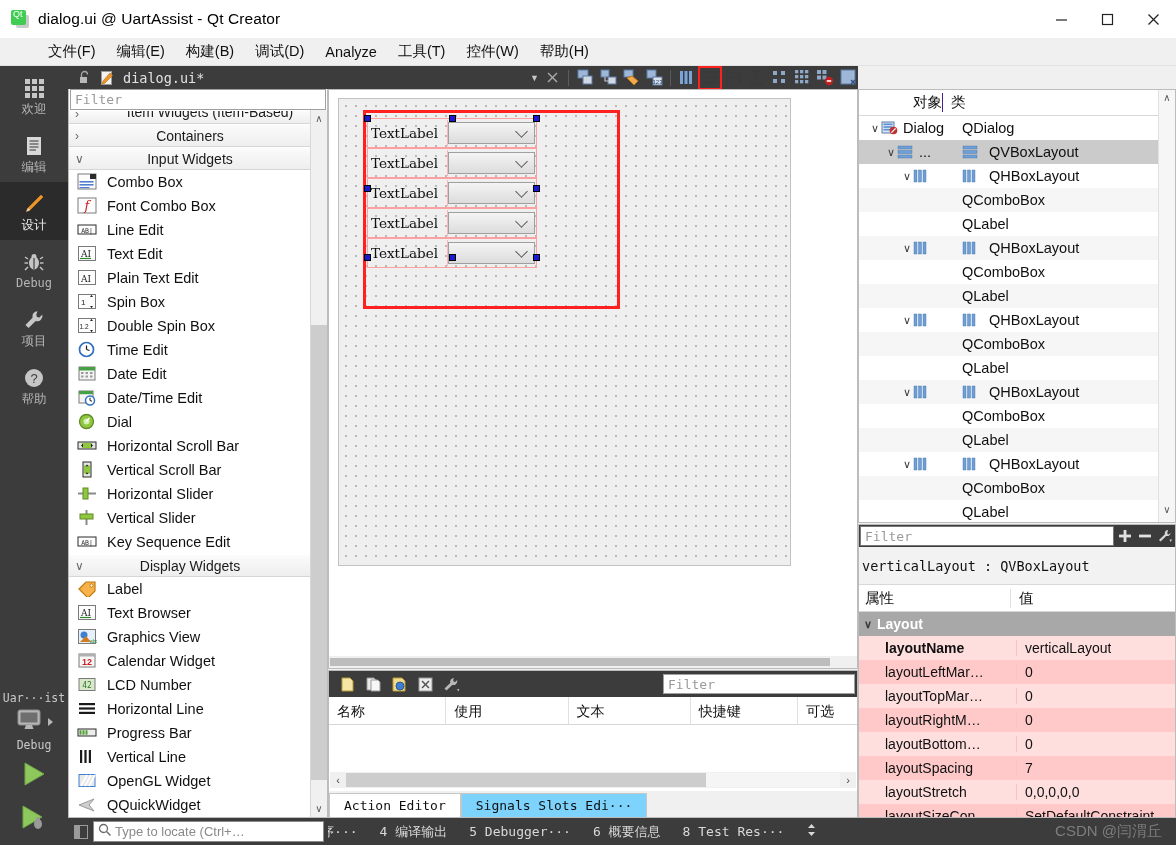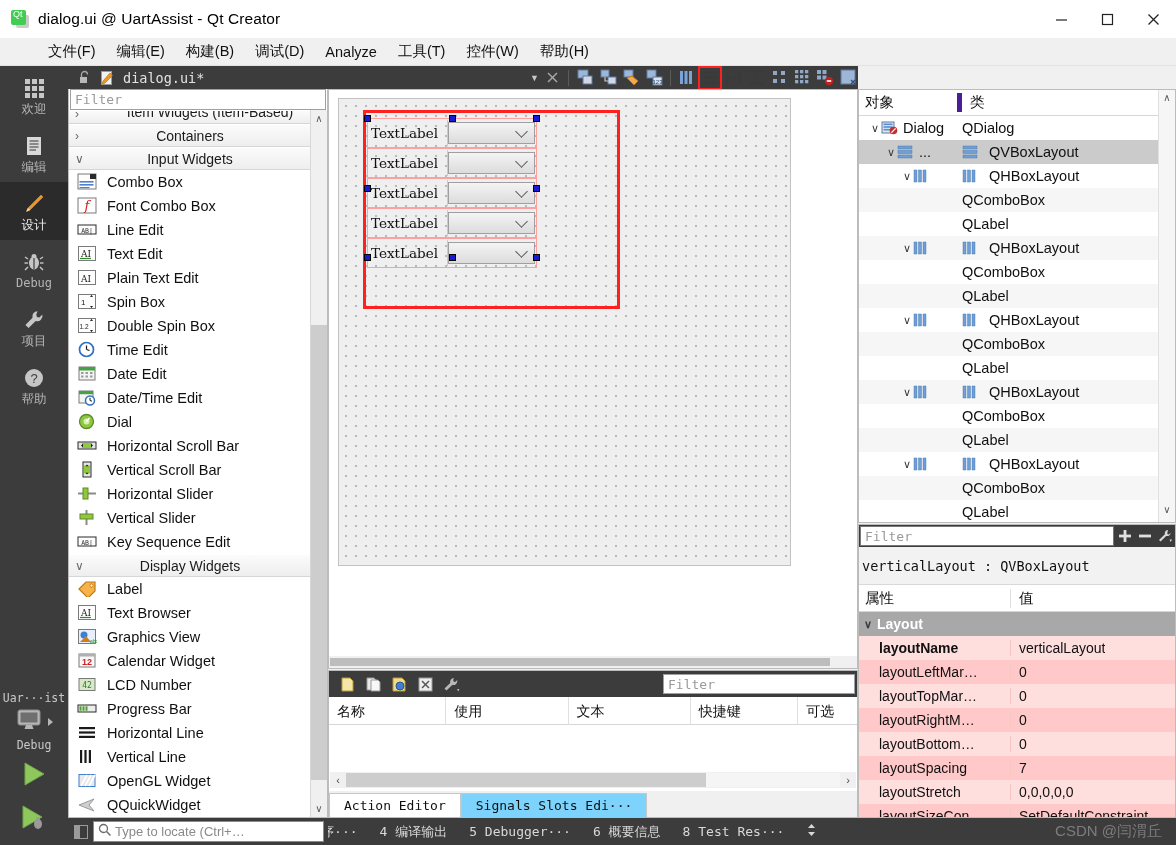--- a/index.html
+++ b/index.html
@@ -233,21 +233,21 @@
 
   
   .objtree {
     position: absolute; left: 858px; top: 89px; width: 318px; height: 434px;
     background: #ffffff; border: 1px solid #bcbcbc; overflow: hidden;
   }
   .ot-head {
     height: 26px; display: flex; align-items: center; background: #ffffff;
     border-bottom: 1px solid #d8d8d8; font-size: 14.5px; color: #101010;
   }
-  .ot-head .c1 { width: 103px; padding-left: 6px; border-right: 5px solid #4c1d95; }
+  .ot-head .c1 { width: 84px; padding-left: 6px; border-right: 1px solid #4c1d95; text-align: right; }
   .ot-head .c2 { padding-left: 8px; }
   .ot-row {
     height: 24px; display: flex; align-items: center; font-size: 14.5px; color: #101010;
     position: relative;
   }
   .ot-row.alt { background: #f6f6f6; }
   .ot-row.sel { background: #cbcbcb; }
   .ot-exp { width: 12px; font-size: 11px; color: #3a3a3a; text-align: center; }
   .ot-ico { width: 18px; height: 14px; flex: none; margin-right: 4px; }
   .ot-name { white-space: nowrap; }
@@ -282,21 +282,21 @@
     height: 27px; display: flex; align-items: center;
     border-bottom: 1px solid #d6d6d6; font-size: 14.5px; color: #101010; background: #fff;
   }
   .pe-head .c1 { width: 152px; padding-left: 6px; border-right: 1px solid #e0e0e0; }
   .pe-head .c2 { padding-left: 8px; }
   .pe-group {
     height: 24px; background: #a8a8a8; display: flex; align-items: center;
     font-size: 14px; font-weight: bold; color: #ffffff;
   }
   .pe-group .arrow { width: 18px; text-align: center; font-size: 11px; color: #3a3a3a; }
-  .pe-row { height: 24px; display: flex; align-items: center; font-size: 14px; color: #101010; }
+  .pe-row { height: 24px; display: flex; align-items: center; font-size: 14px; color: #101010; padding-left: 6px; }
   .pe-row .k { width: 152px; padding-left: 20px; overflow: hidden; white-space: nowrap; border-right: 1px solid #f6c6c6; }
   .pe-row .v { padding-left: 8px; white-space: nowrap; overflow: hidden; }
   .pe-row.odd  { background: #ffc9c9; }
   .pe-row.even { background: #ffdede; }
   .pe-row.first .k { font-weight: bold; }
 
   
   .statusbar {
     position: absolute; left: 68px; bottom: 0; width: 1108px; height: 27px;
     background: #3c3c3c; display: flex; align-items: center;
@@ -725,41 +725,41 @@
           <svg width="20" height="17" viewBox="0 0 20 17">
               <rect x="2" y="2.5" width="16" height="12" fill="#d8e8c8" stroke="#7a7a7a"></rect>
               <text x="10" y="12" font-size="8" fill="#2d7a2d" font-family="DejaVu Sans Mono, monospace" text-anchor="middle">42</text>
             </svg>
         </span>
         <span>LCD Number</span>
       </div>
       <div class="wb-item">
         <span class="wb-ico">
           <svg width="20" height="17" viewBox="0 0 20 17">
+              <g fill="#1a1a1a">
+                <rect x="2" y="3" width="16" height="2.2"></rect>
+                <rect x="2" y="7.4" width="16" height="2.2"></rect>
+                <rect x="2" y="11.8" width="16" height="2.2"></rect>
+              </g>
+            </svg>
+        </span>
+        <span>Horizontal Line</span>
+      </div>
+      <div class="wb-item">
+        <span class="wb-ico">
+          <svg width="20" height="17" viewBox="0 0 20 17">
               <rect x="1" y="5" width="18" height="7" fill="#ececec" stroke="#2a2a2a"></rect>
               <g fill="#4f9e2f">
                 <rect x="2.5" y="6.3" width="2" height="4.4"></rect>
                 <rect x="5.5" y="6.3" width="2" height="4.4"></rect>
                 <rect x="8.5" y="6.3" width="2" height="4.4"></rect>
               </g>
             </svg>
         </span>
         <span>Progress Bar</span>
-      </div>
-      <div class="wb-item">
-        <span class="wb-ico">
-          <svg width="20" height="17" viewBox="0 0 20 17">
-              <g fill="#1a1a1a">
-                <rect x="2" y="3" width="16" height="2.2"></rect>
-                <rect x="2" y="7.4" width="16" height="2.2"></rect>
-                <rect x="2" y="11.8" width="16" height="2.2"></rect>
-              </g>
-            </svg>
-        </span>
-        <span>Horizontal Line</span>
       </div>
       <div class="wb-item">
         <span class="wb-ico">
           <svg width="20" height="17" viewBox="0 0 20 17">
               <g fill="#1a1a1a">
                 <rect x="3" y="2" width="2.2" height="13"></rect>
                 <rect x="7.4" y="2" width="2.2" height="13"></rect>
                 <rect x="11.8" y="2" width="2.2" height="13"></rect>
               </g>
             </svg>

